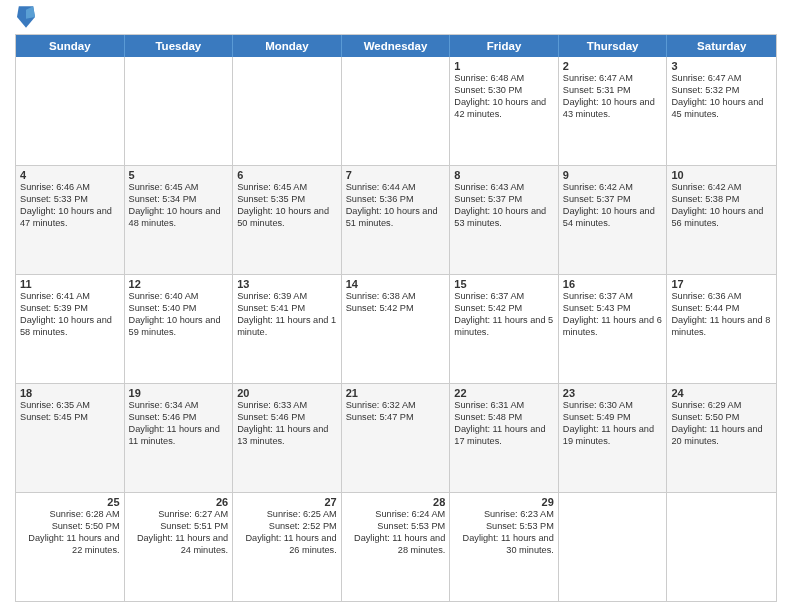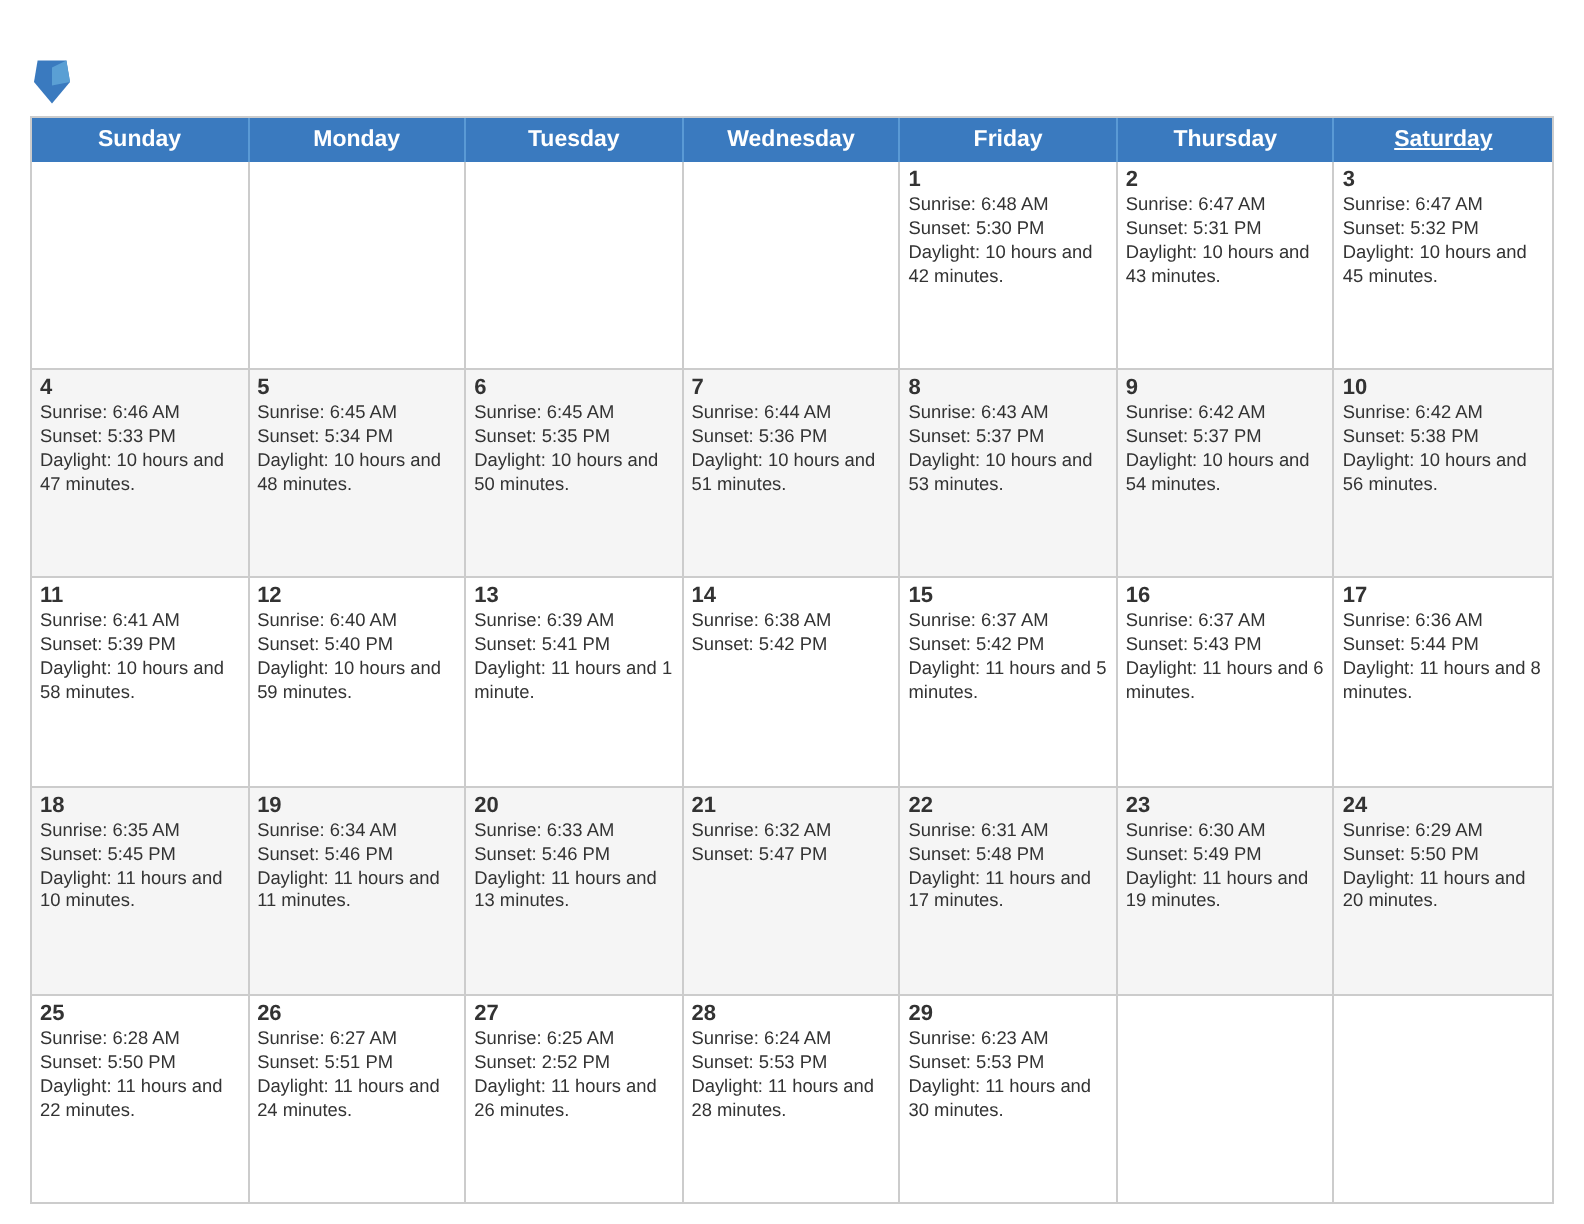--- a/index.html
+++ b/index.html
@@ -6,21 +6,21 @@
     body {
       font-family: Arial, sans-serif;
       background: #fff;
       width: 792px;
       height: 612px;
       overflow: hidden;
     }
     .page {
       width: 792px;
       height: 612px;
-      padding: 28px 15px 10px 15px;
+      padding: 4px 15px 10px 15px;
       display: flex;
       flex-direction: column;
     }
     .header {
       display: flex;
       justify-content: space-between;
       align-items: flex-start;
       margin-bottom: 6px;
     }
     .logo {
@@ -74,33 +74,33 @@
       background-color: #3a7abf;
     }
     .cal-header-cell {
       color: #fff;
       font-size: 11.5px;
       font-weight: bold;
       text-align: center;
       padding: 5px 2px;
       border-right: 1px solid #5a9ad5;
     }
-    .cal-header-cell:last-child { border-right: none; text-decoration: underline; }
+    .cal-header-cell:last-child { border-right: none; }
     .cal-body {
       flex: 1;
       display: flex;
       flex-direction: column;
     }
     .cal-row {
       display: grid;
       grid-template-columns: repeat(7, 1fr);
       flex: 1;
       border-bottom: 1px solid #ccc;
     }
-    .cal-row:last-child { border-bottom: none; }
+    .cal-row:last-child { border-bottom: none; text-align: right; }
     .cal-cell {
       border-right: 1px solid #ccc;
       padding: 3px 4px;
       font-size: 9.2px;
       color: #333;
       vertical-align: top;
       min-height: 0;
     }
     .cal-cell:last-child { border-right: none; }
     .cal-cell.empty { background: #fff; }
@@ -134,22 +134,22 @@
     </div>
     <div class="title-block">
       <div class="month-year"></div>
       <div class="location"></div>
     </div>
   </div>
 
   <div class="calendar">
     <div class="cal-header-row">
     <div class="cal-header-cell">Sunday</div>
+        <div class="cal-header-cell">Tuesday</div>
         <div class="cal-header-cell">Monday</div>
-        <div class="cal-header-cell">Tuesday</div>
         <div class="cal-header-cell">Wednesday</div>
         <div class="cal-header-cell">Friday</div>
         <div class="cal-header-cell">Thursday</div>
         <div class="cal-header-cell">Saturday</div>
       </div>
     <div class="cal-body">
     <div class="cal-row">
           <div class="cal-cell empty"></div>
           <div class="cal-cell empty"></div>
           <div class="cal-cell empty"></div>
@@ -258,21 +258,20 @@
             <span class="sun-line">Sunrise: 6:36 AM</span>
             <span class="set-line">Sunset: 5:44 PM</span>
             <span class="day-line">Daylight: 11 hours and 8 minutes.</span>
           </div>
         </div>
         <div class="cal-row">
           <div class="cal-cell filled alt-row">
             <span class="day-num">18</span>
             <span class="sun-line">Sunrise: 6:35 AM</span>
             <span class="set-line">Sunset: 5:45 PM</span>
-            <span class="day-line">Daylight: 11 hours and 10 minutes.</span>
           </div>
           <div class="cal-cell filled alt-row">
             <span class="day-num">19</span>
             <span class="sun-line">Sunrise: 6:34 AM</span>
             <span class="set-line">Sunset: 5:46 PM</span>
             <span class="day-line">Daylight: 11 hours and 11 minutes.</span>
           </div>
           <div class="cal-cell filled alt-row">
             <span class="day-num">20</span>
             <span class="sun-line">Sunrise: 6:33 AM</span>

